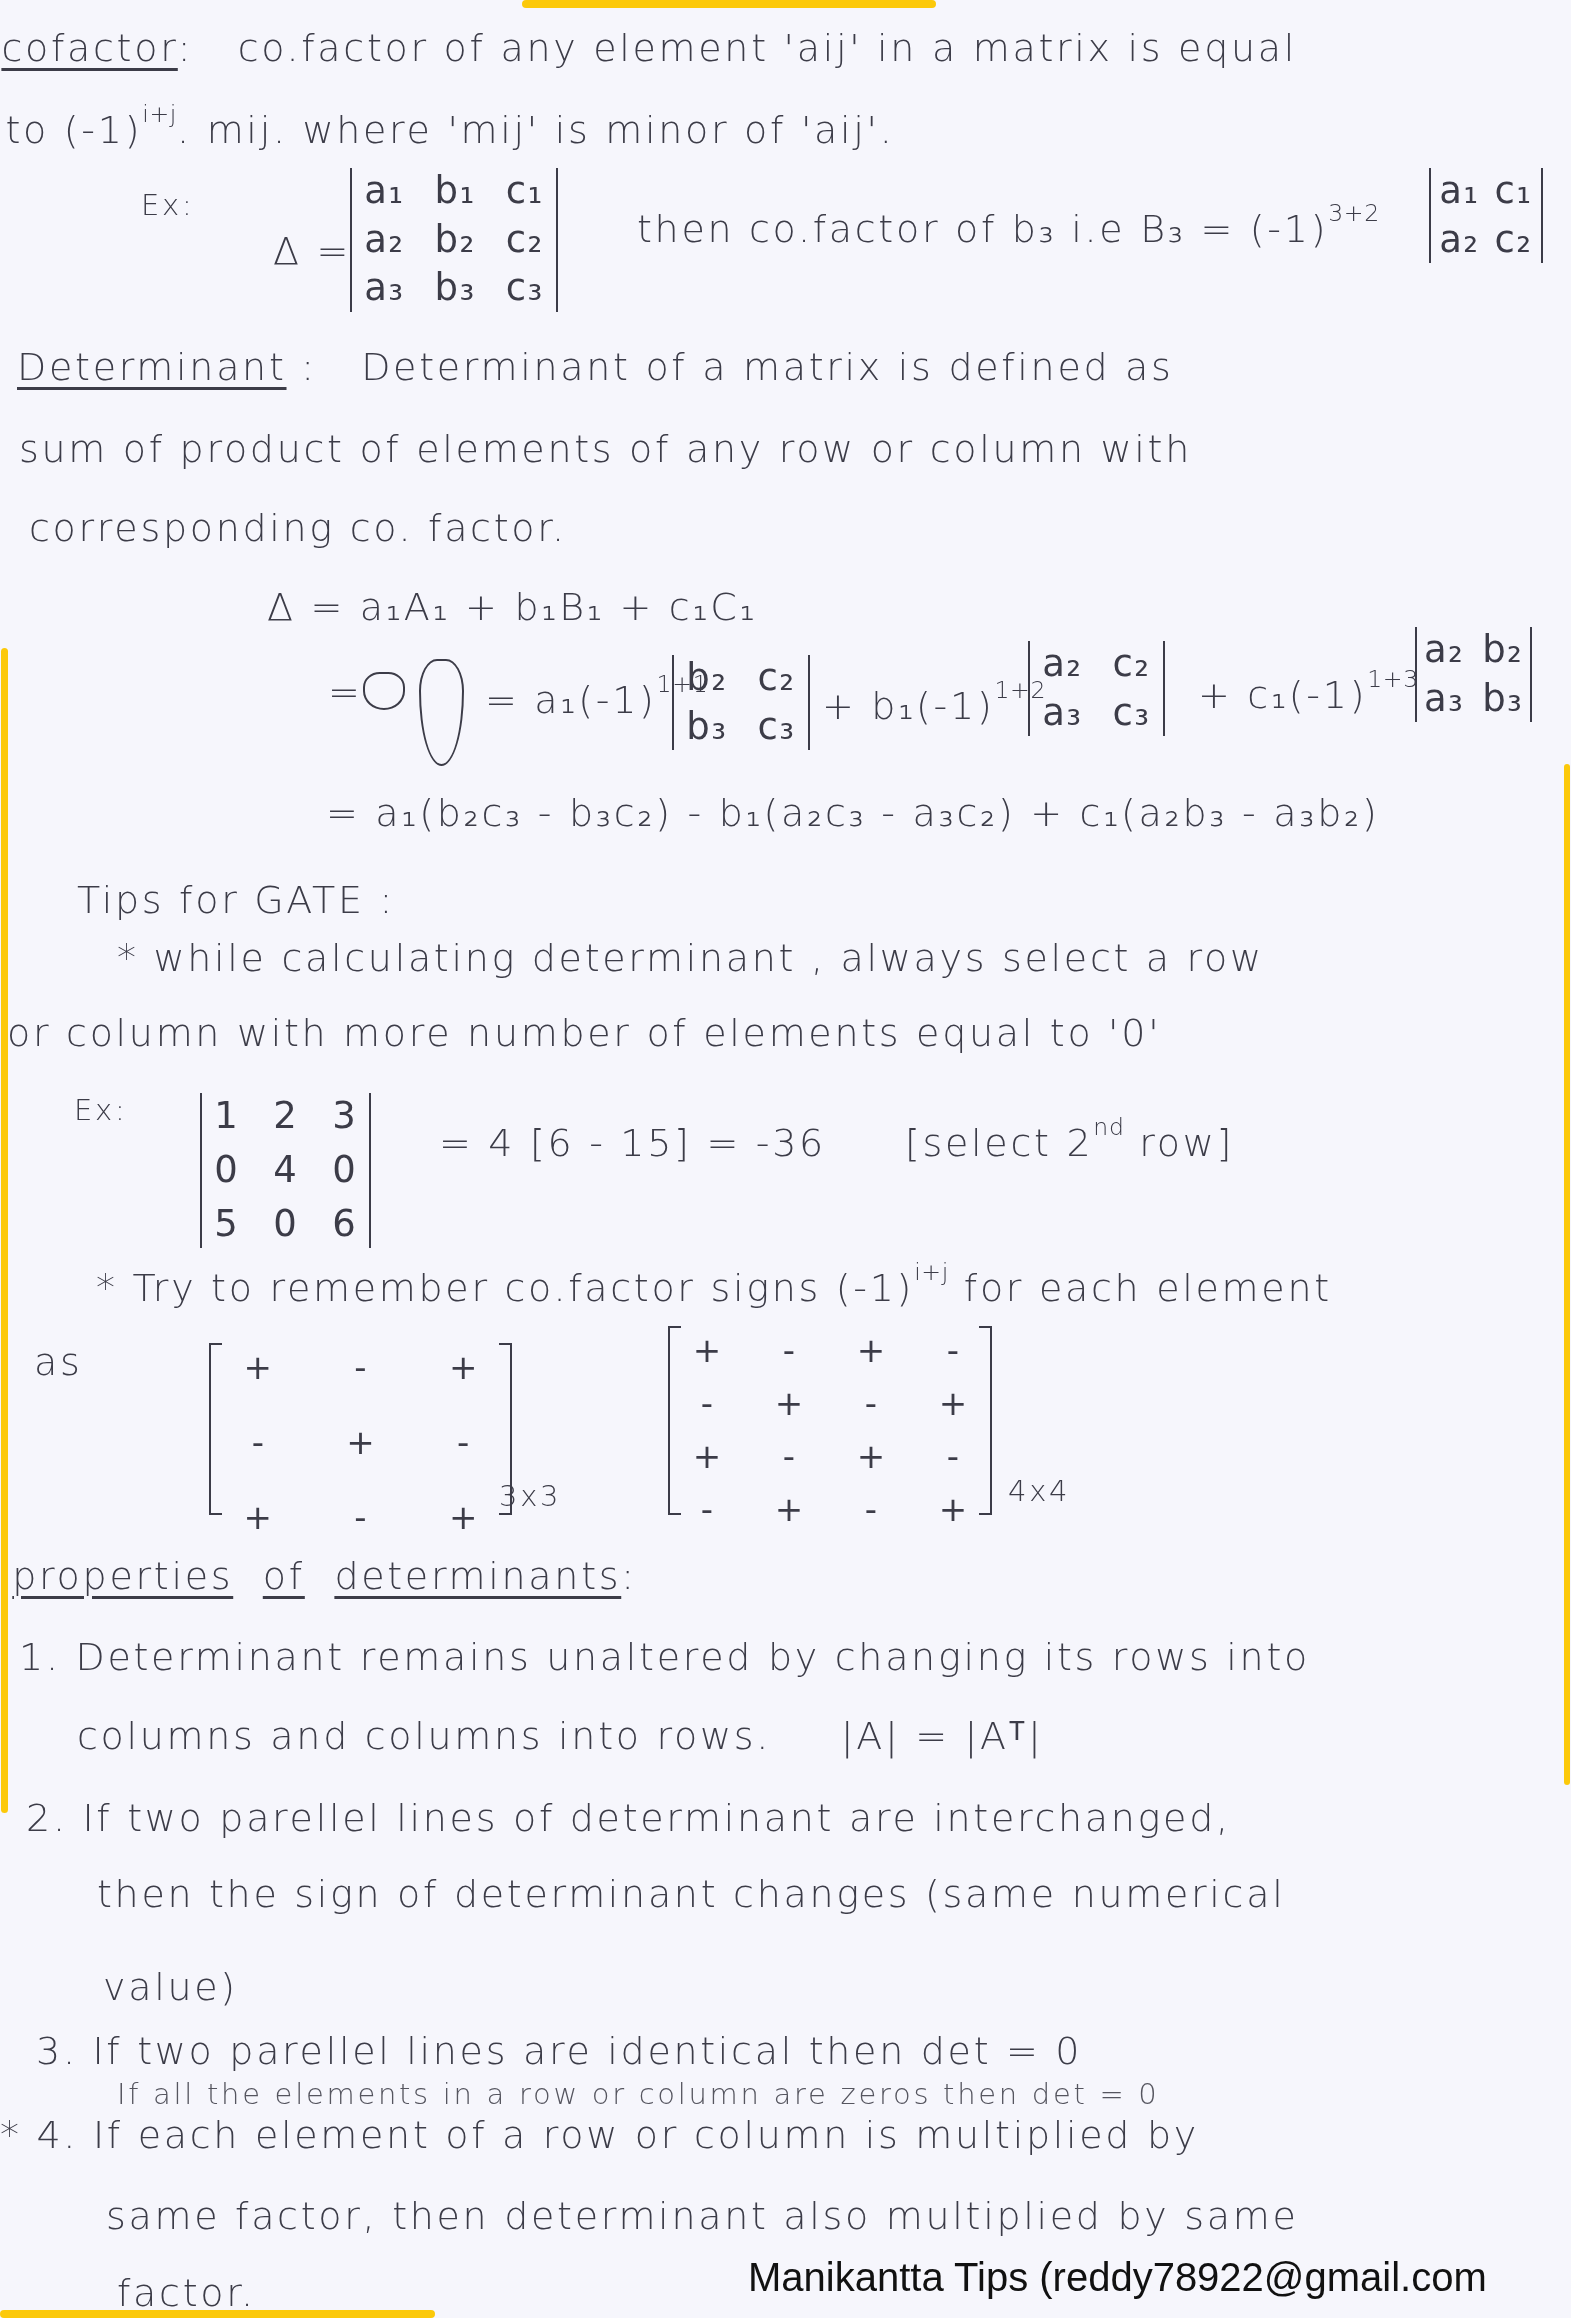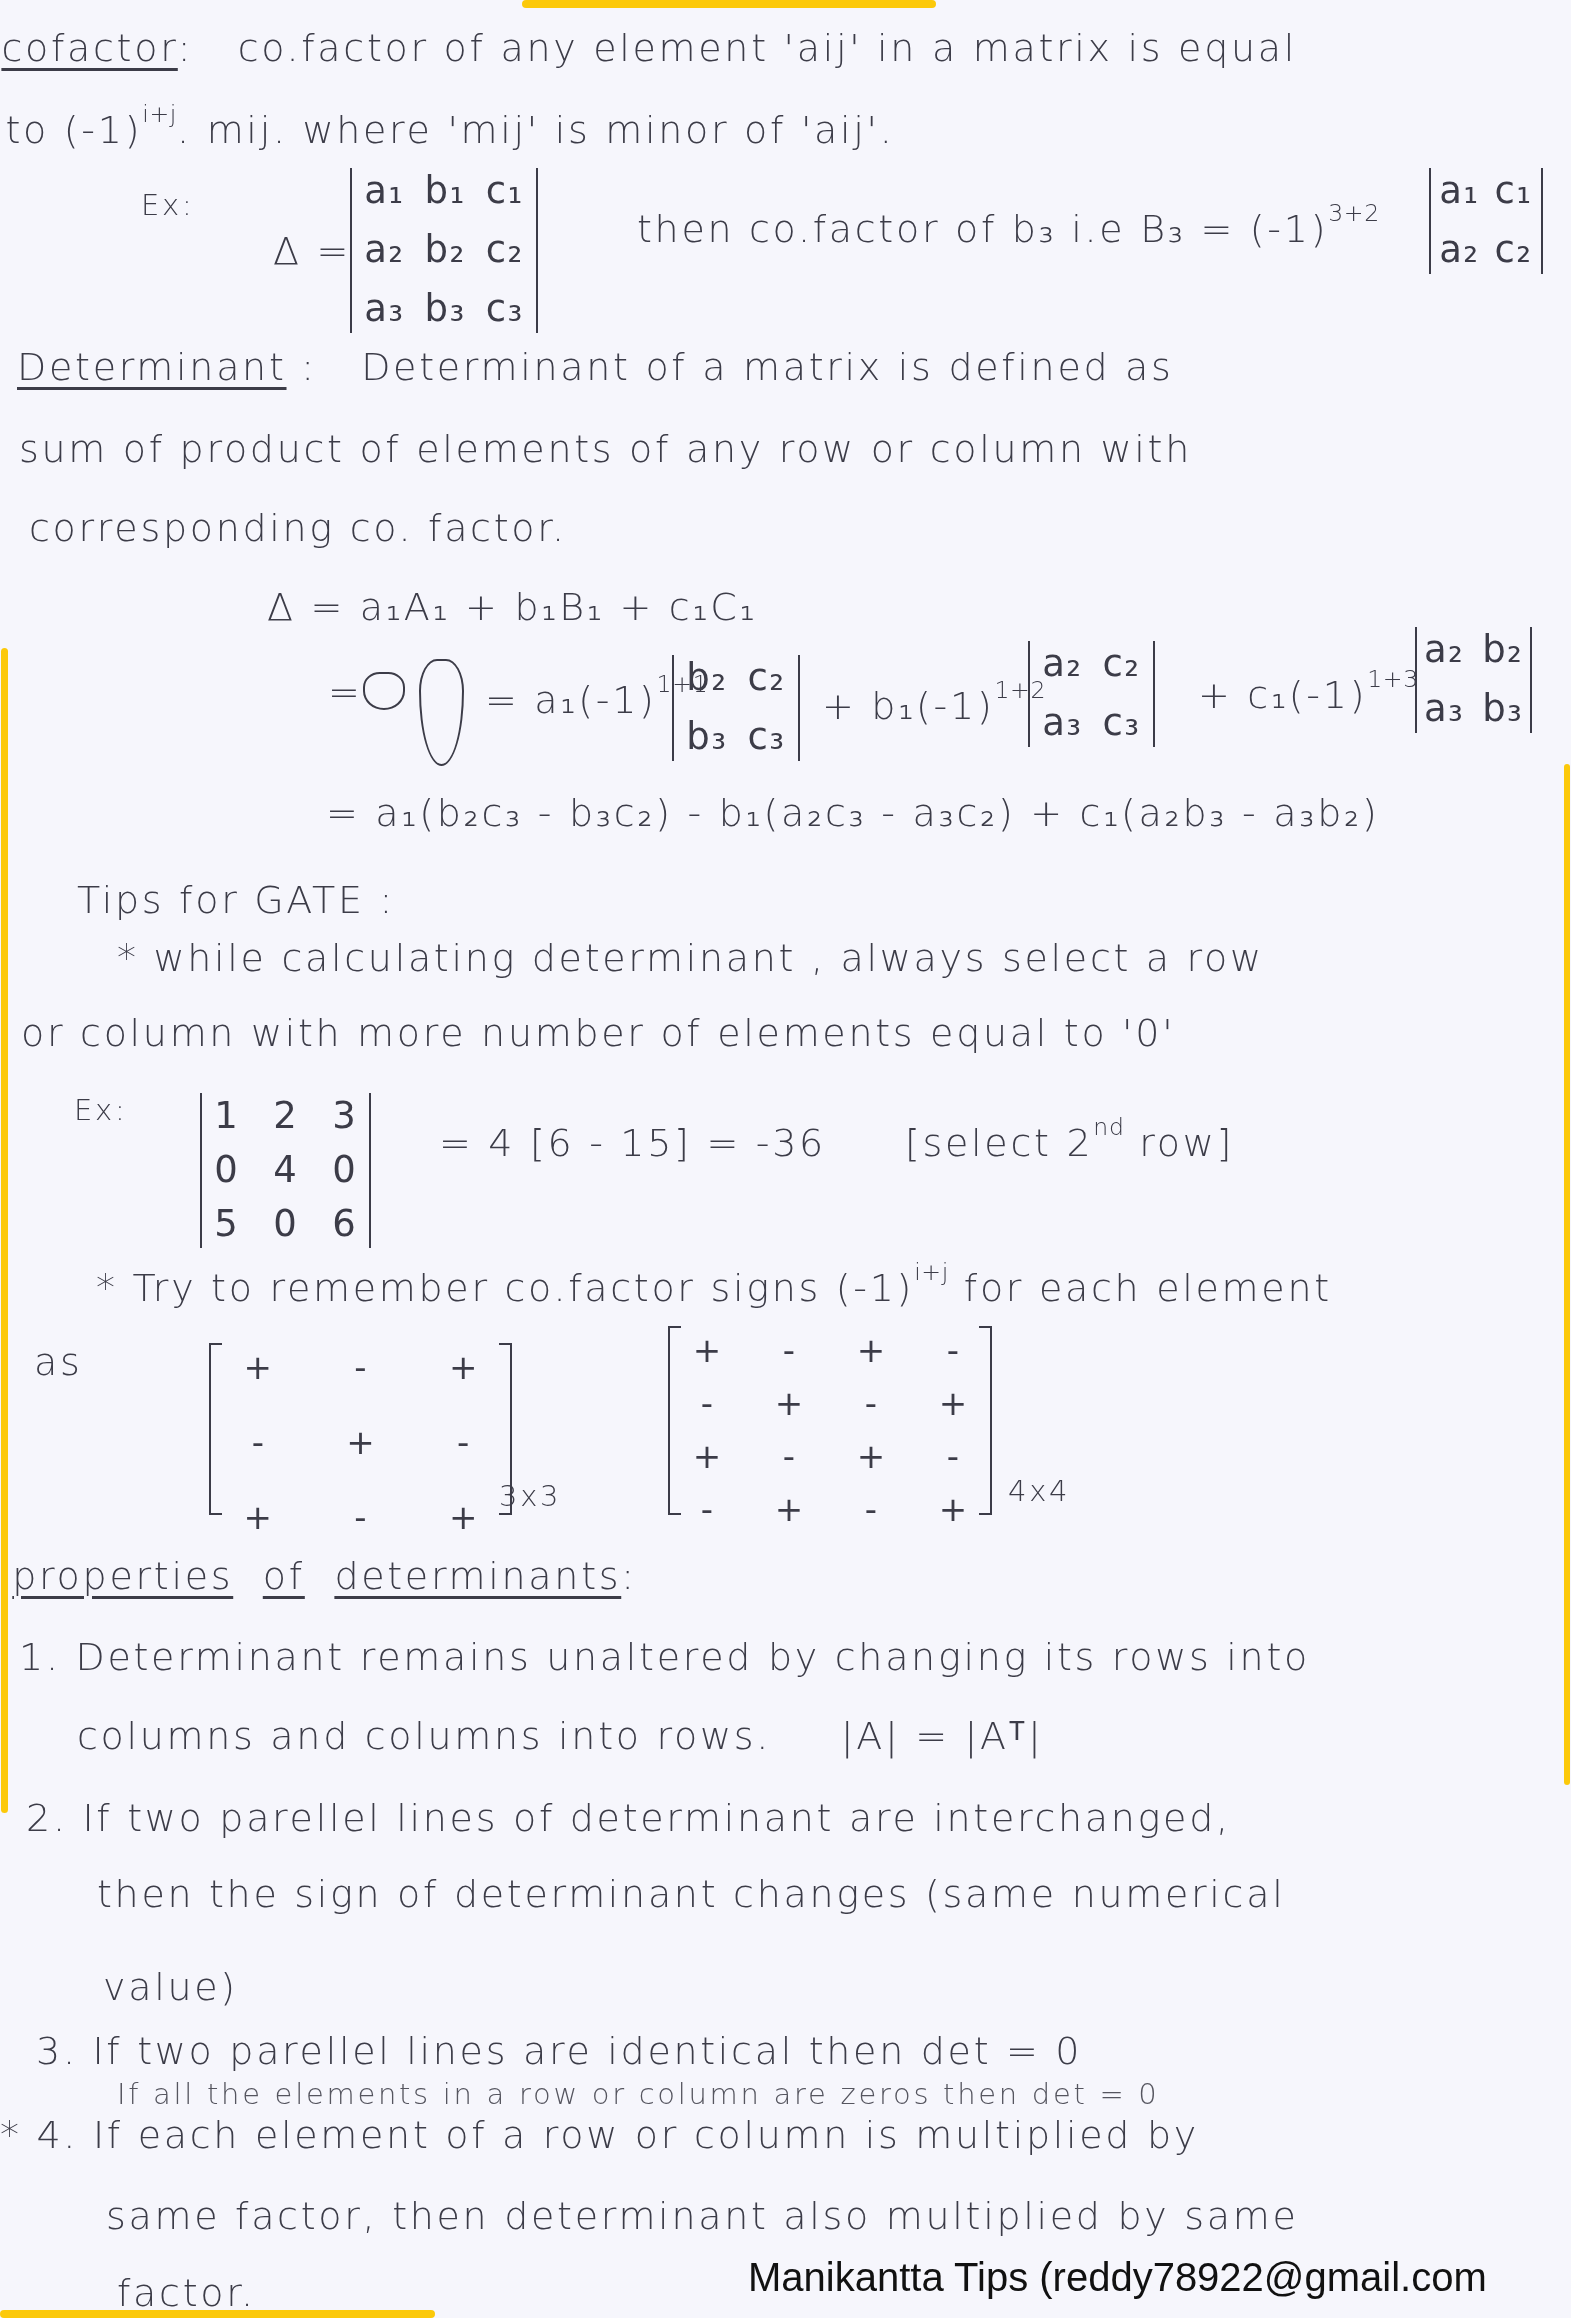--- a/index.html
+++ b/index.html
@@ -18,21 +18,21 @@
     
     .mark { position: absolute; background: #fcc90a; border-radius: 4.1px; }
     .mark-top { left: 522px; top: 0; width: 414px; height: 8.2px; }
     .mark-left { left: 1.4px; top: 648px; width: 6.2px; height: 1165px; }
     .mark-right { left: 1564px; top: 764px; width: 6.2px; height: 1021px; }
     .mark-bottom { left: 0; top: 2310px; width: 435px; height: 8.2px; }
 
     
     .det { position: absolute; display: inline-grid; column-gap: 30px; row-gap: 9.6px;
            border-left: 2.7px solid #3c3c48; border-right: 2.7px solid #3c3c48; padding: 4.1px 12.3px;
-           font-size: 37px; line-height: 1.05; letter-spacing: 1.4px; color: #3c3c48; gap: 20px; }
+           font-size: 37px; line-height: 1.05; letter-spacing: 1.4px; color: #3c3c48; }
     .det.c2 { grid-template-columns: repeat(2, auto); }
     .det.c3 { grid-template-columns: repeat(3, auto); }
     .bracket { position: absolute; display: inline-grid; column-gap: 41px; row-gap: 23px;
                padding: 6.9px 18px; font-size: 34px; line-height: 1; color: #3c3c48; }
     .bracket::before, .bracket::after {
       content: ""; position: absolute; top: 0; bottom: 0; width: 11px;
       border-top: 2.7px solid #3c3c48; border-bottom: 2.7px solid #3c3c48;
     }
     .bracket::before { left: 0; border-left: 2.7px solid #3c3c48; }
     .bracket::after { right: 0; border-right: 2.7px solid #3c3c48; }
@@ -125,21 +125,21 @@
     <span class="cell">a₃</span>
     <span class="cell">b₃</span>
   </div>
 
   <div class="abs line hw" style="left:326px; top:794px;">= a₁(b₂c₃ - b₃c₂) - b₁(a₂c₃ - a₃c₂) + c₁(a₂b₃ - a₃b₂)</div>
 </section>
 
 <section>
   <div class="abs line hw" style="left:77px; top:881px;">Tips for GATE :</div>
   <div class="abs line hw" style="left:89px; top:939px;margin-left:28px;">* while calculating determinant , always select a row</div>
-  <div class="abs line hw" style="left:21px; top:1014px;">or column with more number of elements equal to '0'</div>
+  <div class="abs line hw" style="left:7px; top:1014px;">or column with more number of elements equal to '0'</div>
 
   <div class="abs hw" style="left:74px; top:1093px; font-size:29px;">Ex:</div>
   <div class="det c3" style="left:200px; top:1093px; column-gap:34px; row-gap:15px;">
     <span class="cell">1</span>
     <span class="cell">2</span>
     <span class="cell">3</span>
     <span class="cell">0</span>
     <span class="cell">4</span>
     <span class="cell">0</span>
     <span class="cell">5</span>

